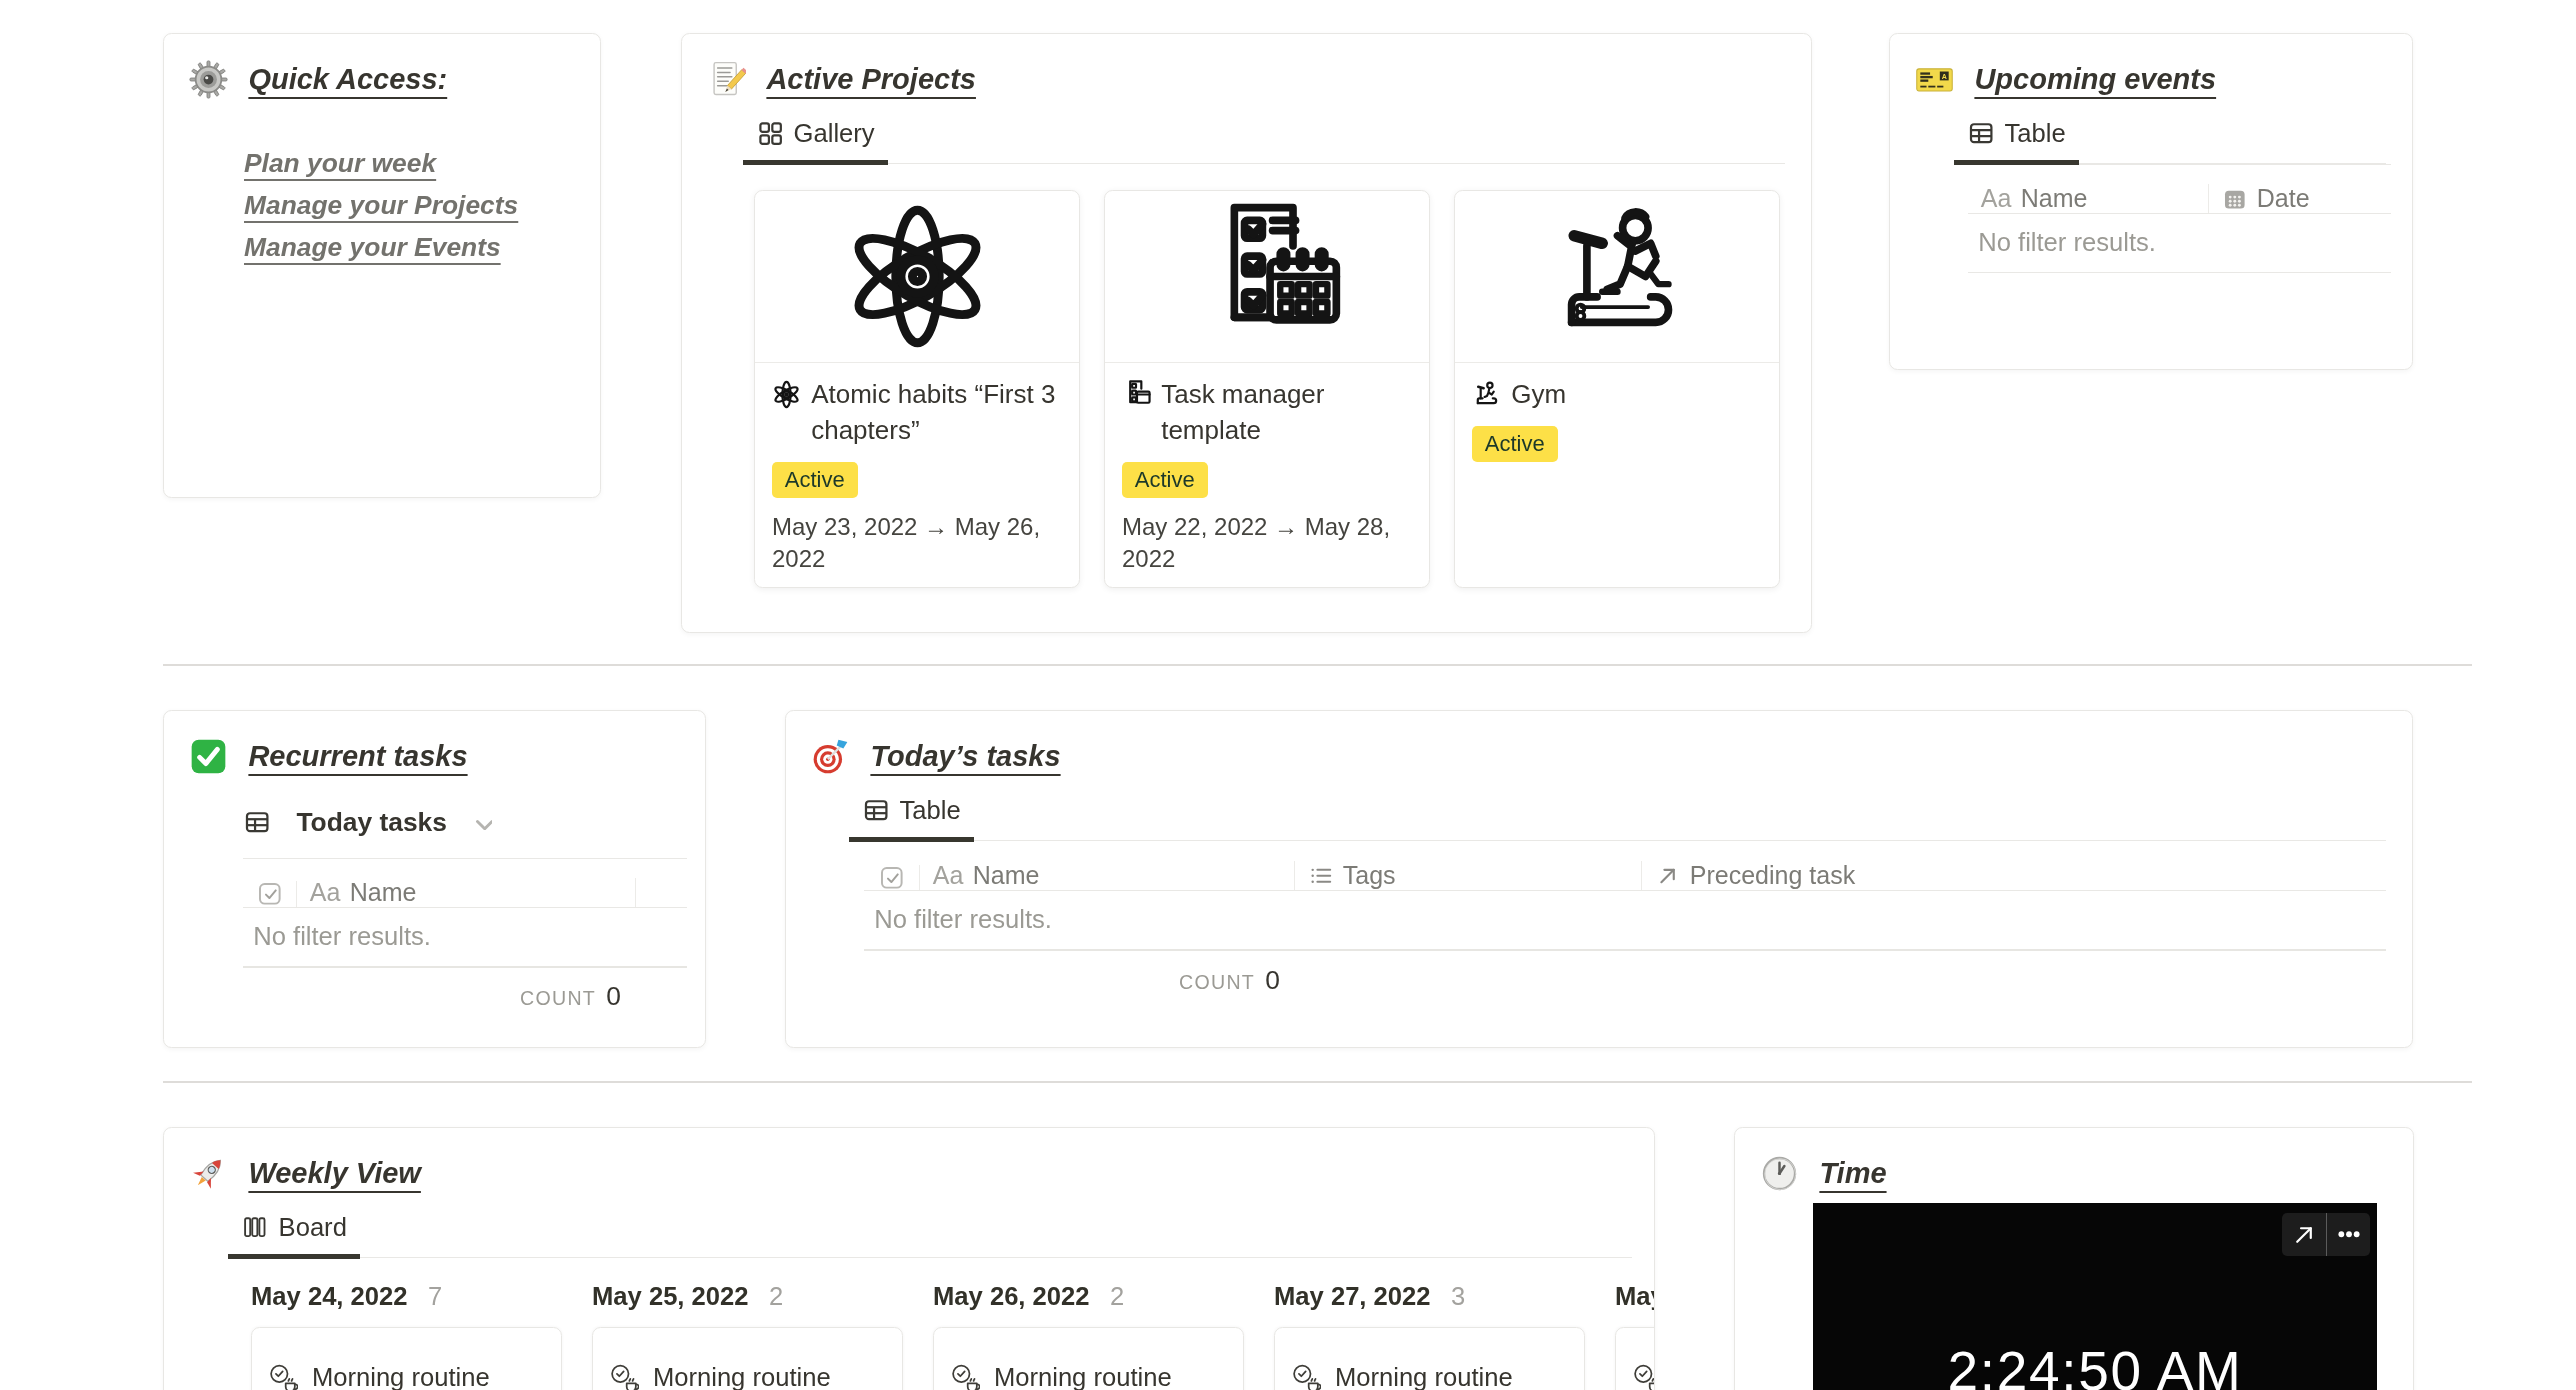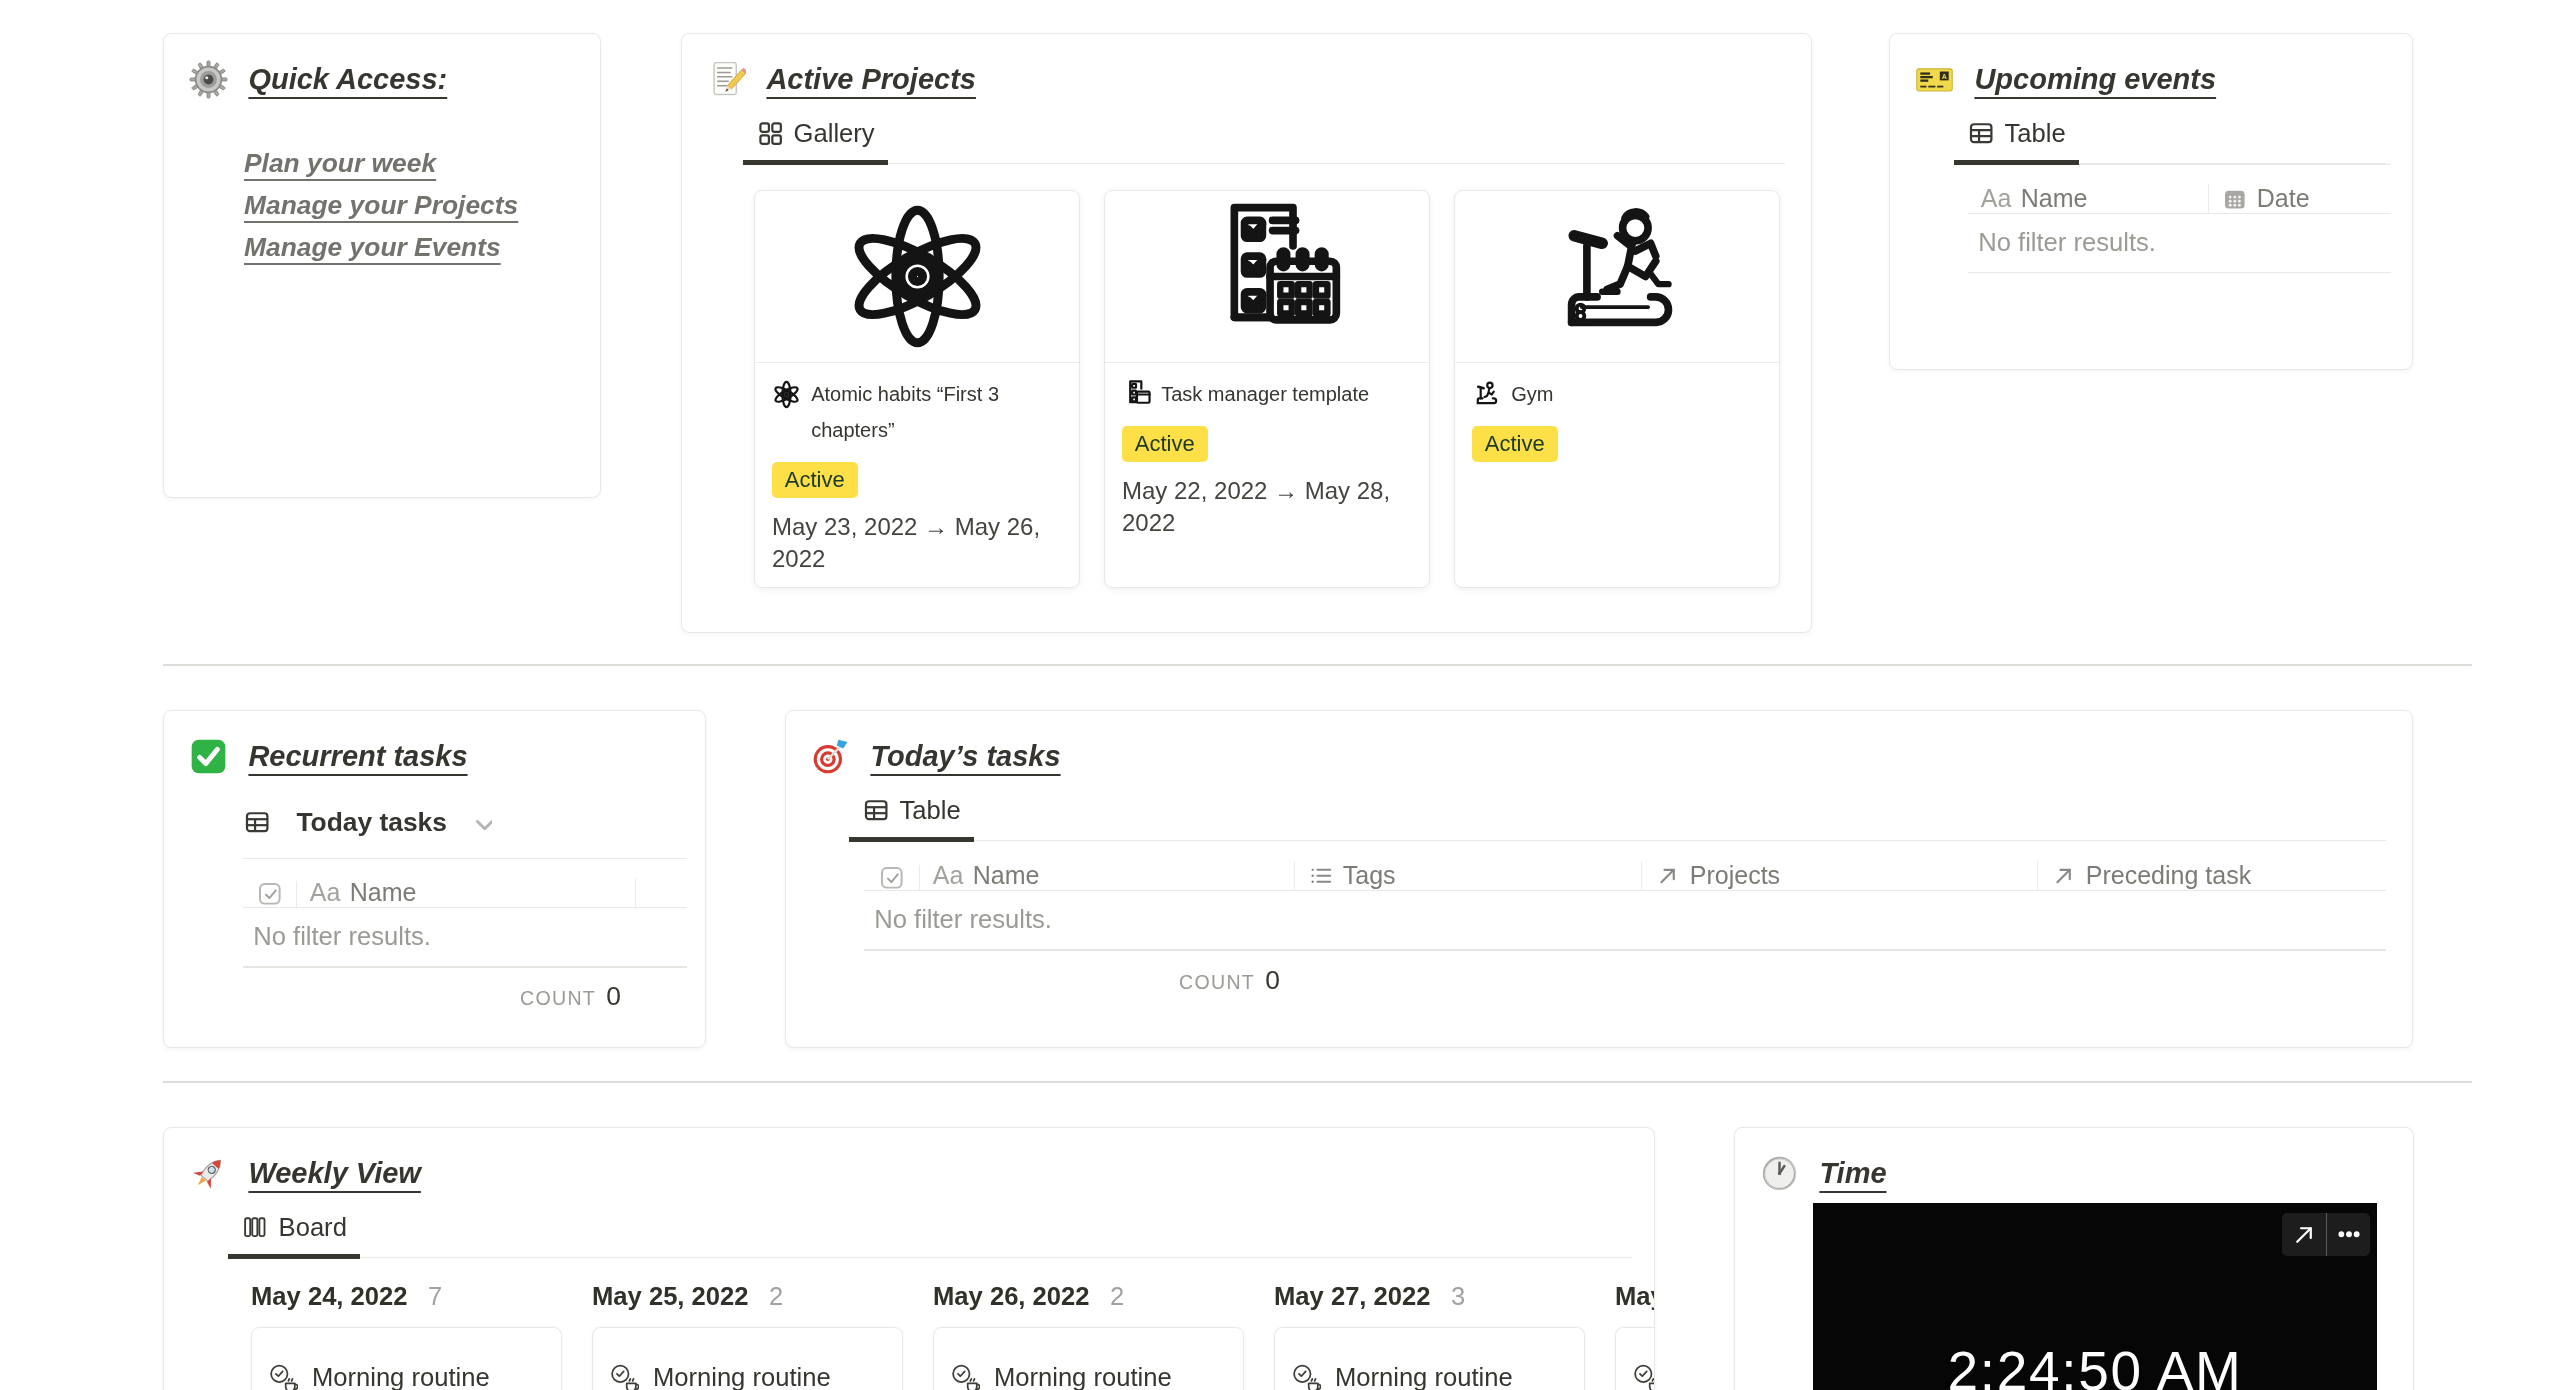--- a/index.html
+++ b/index.html
@@ -25,21 +25,21 @@
   .qa-link { display:block; font-size:26.4px; line-height:42px; font-weight:600; font-style:italic;
     color:#73726d; text-decoration:underline; text-decoration-thickness:1.7px; text-underline-offset:6.8px; }
 
   
   .gallery { display:flex; gap:24px; margin:25.6px 0 0 72px; }
   .gcard { width:326px; height:398px; background:#fff; border:0.9px solid #e8e7e4; border-radius:8.5px;
     box-shadow:0 1.7px 6.8px rgba(15,15,15,.06); overflow:hidden; flex:0 0 auto; }
   .gcard .art { height:172px; border-bottom:0.9px solid #ecebe8; display:flex; align-items:center; justify-content:center; }
   .gcard .art svg { width:153px; height:153px; }
   .gbody { padding:13.6px 17px; }
-  .gtitle { font-size:20px; line-height:36px; font-weight:500; color:#37352f; display:flex; gap:10.2px; }
+  .gtitle { font-size:26px; line-height:36px; font-weight:500; color:#37352f; display:flex; gap:10.2px; }
   .gtitle .mini { width:29px; height:29px; flex:0 0 auto; margin-top:3.4px; }
   .tag { display:inline-block; margin-top:13.6px; background:#fde047; color:#1c3829;
     font-size:22px; line-height:22px; padding:6.8px 12.8px; border-radius:5.1px; }
   .gdates { margin-top:13.6px; font-size:24px; line-height:32px; color:#45443f; }
 
   
   .ntable { margin-left:79px; }
   .thead { display:flex; border-top:0.9px solid #e9e8e5; border-bottom:0.9px solid #e9e8e5; height:50px; align-items:flex-end; }
   .th { display:flex; align-items:center; gap:9.4px; padding-left:12.8px; font-size:25px; color:#7c7b76; }
   .th .aa { color:#a3a29d; font-size:25px; }
@@ -449,26 +449,20 @@
         <div class="th sep" style="width:375px;">
           <span class="aa">Aa</span>
           <span>Name</span>
         </div>
         <div class="th sep" style="width:347px;">
           <svg class="cicon" viewBox="0 0 30 30">
               <use href="#i-list"></use>
             </svg>
           <span>Tags</span>
         </div>
-        <div class="th sep" style="width:396px;">
-          <svg class="cicon" viewBox="0 0 30 30">
-              <use href="#i-arrow-ne"></use>
-            </svg>
-          <span>Projects</span>
-        </div>
         <div class="th" style="flex:1;">
           <svg class="cicon" viewBox="0 0 30 30">
               <use href="#i-arrow-ne"></use>
             </svg>
           <span>Preceding task</span>
         </div>
       </div>
       <div class="empty-row">No filter results.</div>
       <div class="foot-line"></div>
       <div class="count-row" style="width:416px;">

